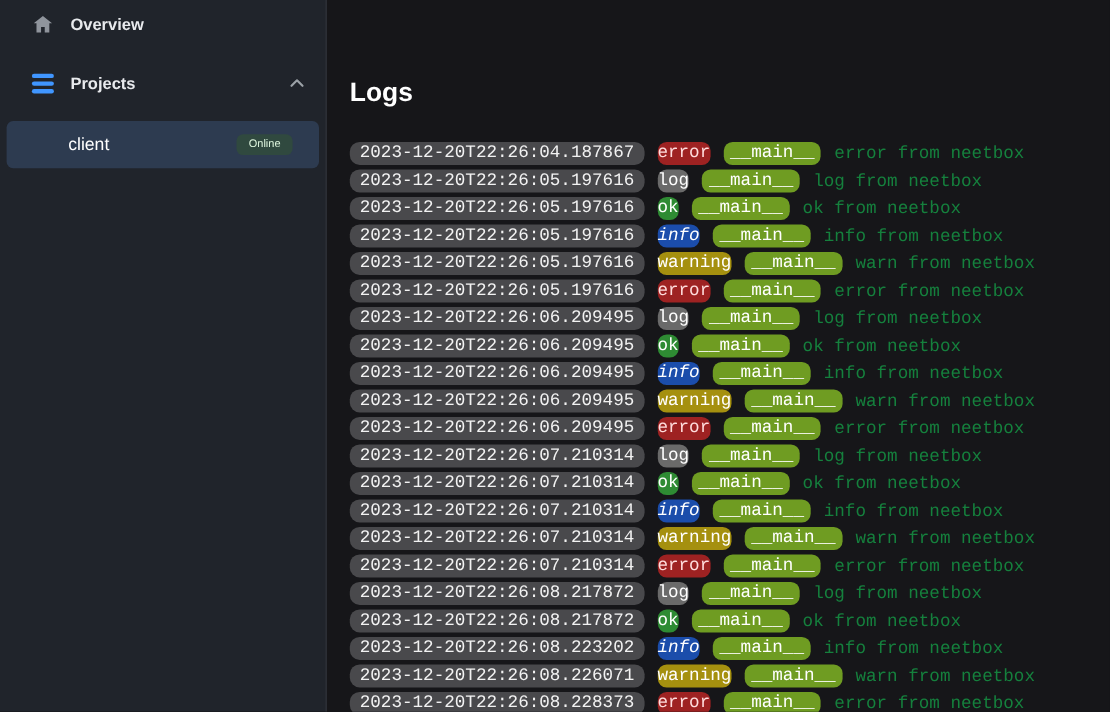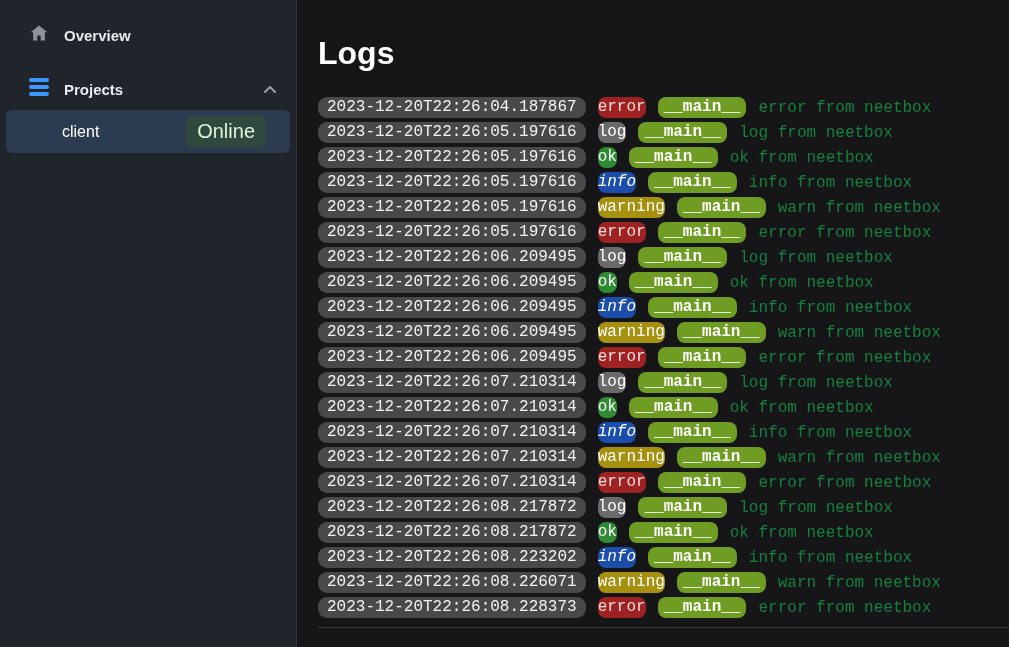--- a/index.html
+++ b/index.html
@@ -14,21 +14,21 @@
   .sidebar {
     width: 297px;
     min-width: 297px;
     height: 647px;
     background: var(--c-sidebar_bg, #20242b);
     border-right: 1px solid #33363d;
     padding-top: 0;
   }
   .nav-row {
     display: flex;
-    align-items: flex-end;
+    align-items: center;
     height: 44px;
     padding: 0 18px 0 28px;
     cursor: pointer;
   }
   .nav-row .icon-box {
     width: 22px; height: 22px;
     display: flex; align-items: center; justify-content: center;
     margin-right: 14px;
   }
   .nav-label {
@@ -60,36 +60,37 @@
     gap: 39px;
   }
   .project-name {
     color: #ffffff;
     font-size: 16px;
     flex: 1;
   }
   .online-badge {
     background: var(--c-online_bg, #30493f);
     color: var(--c-online_text, #ddf5dd);
-    font-size: 20px;
+    font-size: 10px;
     padding: 4px 11px;
     border-radius: 6px;
   }
 
   
   .main {
     flex: 1;
     padding: 36px 0 0 21px;
   }
   .page-title {
     color: #ffffff;
-    font-size: 32px;
+    font-size: 24px;
     font-weight: bold;
     line-height: 34px;
     margin-bottom: 27px;
+    margin-top: 32px;
   }
   .log-list {
     display: flex;
     flex-direction: column;
     gap: 4px;
     font-family: "Liberation Mono", monospace;
     font-size: 16px;
     justify-content: flex-end;
   }
   .log-row {
@@ -119,21 +120,20 @@
   .level-error   { background: var(--c-error, #9e2222); color: #ffdcdc; }
   .level-log     { background: var(--c-log, #6a6a6a); }
   .level-ok      { background: var(--c-ok, #2e8b33); }
   .level-info    { background: var(--c-info, #1b4dab); font-style: italic; }
   .level-warning { background: var(--c-warning, #a5900f); }
   .module {
     background: var(--c-module, #6f9c22);
     color: #ffffff;
     padding: 0 6px;
     border-radius: 8px;
-    font-weight: bold;
   }
   .msg { color: #15803d; }
   .bottom-divider {
     border: none;
     border-top: 1px solid #3a3a3d;
     margin-top: 9px;
     margin-right: 0;
   }
 </style>
 </head>

